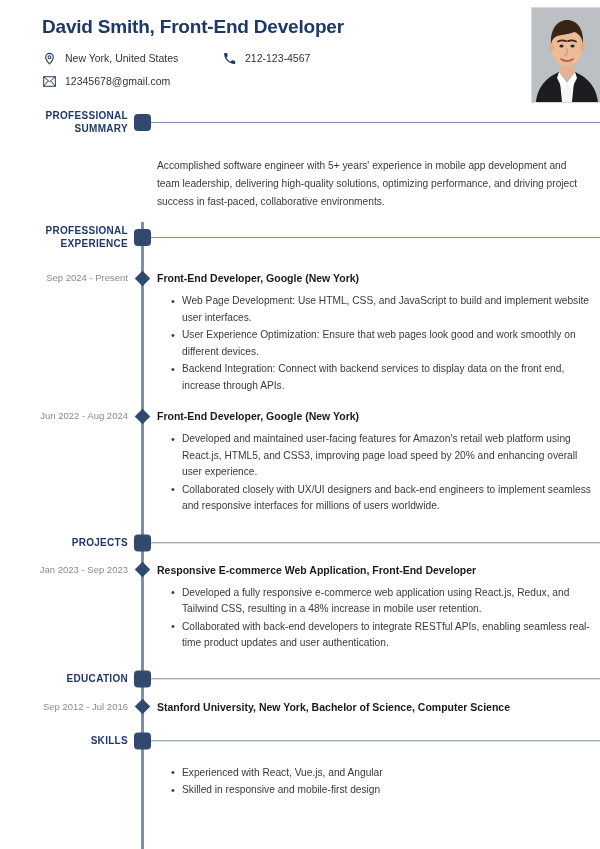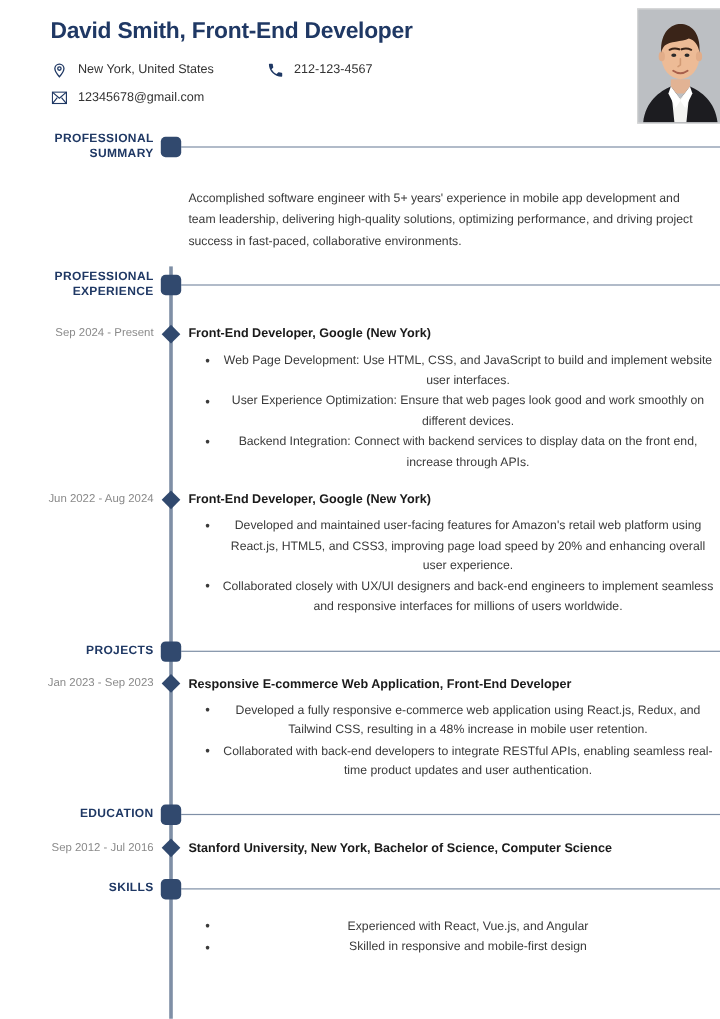--- a/index.html
+++ b/index.html
@@ -162,21 +162,20 @@
   .entry-title {
     font-size: 10.5px;
     font-weight: bold;
     color: #1a1a1a;
     line-height: 14px;
   }
   ul.bullets {
     list-style: none;
     margin-top: 8px;
     padding-left: 14px;
-    text-align: center;
   }
   ul.bullets li {
     position: relative;
     font-size: 10.2px;
     line-height: 16.5px;
     color: #3a3a3a;
     padding-left: 11px;
     margin-bottom: 1px;
   }
   ul.bullets li::before {

